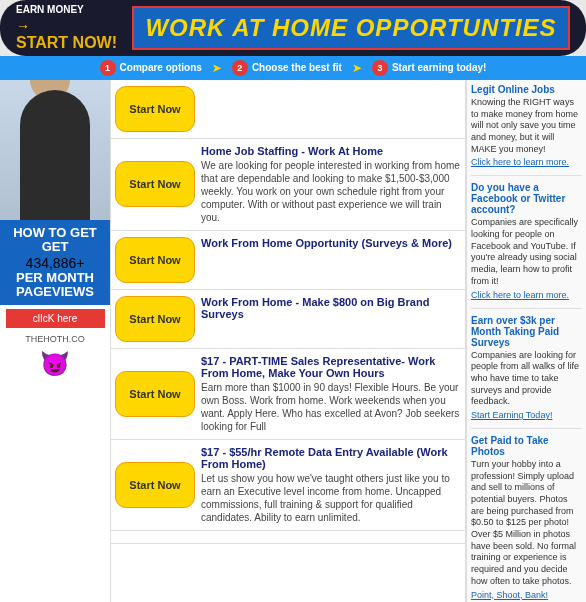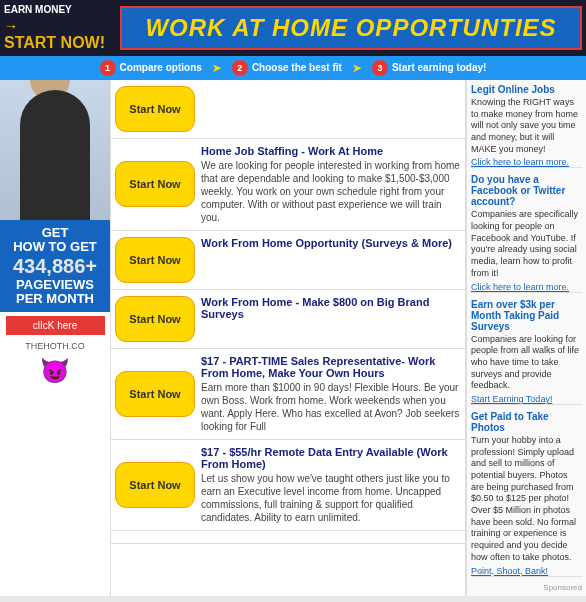--- a/index.html
+++ b/index.html
@@ -16,22 +16,23 @@
       display: flex;
       flex-direction: column;
       width: 586px;
     }
 
     
     .header {
       display: flex;
       align-items: center;
       background: #1a1a2e;
-      padding: 4px 4px;
+      padding: 4px 16px;
       gap: 15px;
+      border-radius: 26px;
     }
     .earn-money-logo {
       display: flex;
       flex-direction: column;
       color: #fff;
       font-weight: bold;
       font-size: 10px;
       line-height: 1.2;
     }
     .earn-money-logo .arrow {
@@ -139,23 +140,23 @@
       width: 100%;
       text-align: center;
     }
     .ad-box-blue .big-text {
       font-size: 13px;
       font-weight: 900;
       color: #fff;
       line-height: 1.1;
     }
     .ad-box-blue .pageviews {
-      font-size: 20px;
-      font-weight: 700;
-      color: #e5e5e5;
+      font-size: 14px;
+      font-weight: 400;
+      color: #000000;
     }
     .click-here-btn {
       background: #e53935;
       color: #fff;
       font-weight: normal;
       font-size: 10px;
       padding: 4px 6px;
       cursor: pointer;
       text-align: center;
       width: 90%;
@@ -229,21 +230,21 @@
       min-width: 120px;
       background: #f9f9f9;
       padding: 4px;
       border-left: 1px solid #ddd;
       font-size: 9px;
       color: #333;
       overflow: hidden;
     }
     .rs-section {
       margin-bottom: 6px;
-      padding-bottom: 0;
+      padding-bottom: 8px;
       border-bottom: 1px solid #e0e0e0;
     }
     .rs-title {
       font-weight: bold;
       font-size: 10px;
       color: #1565c0;
       margin-bottom: 2px;
     }
     .rs-text {
       font-size: 9px;
@@ -302,25 +303,25 @@
     <div class="left-sidebar">
 
       <div class="woman-image">
         <div style="position:relative;width:80px;height:135px;display:flex;flex-direction:column;align-items:center;justify-content:flex-end;">
           <div class="woman-head"></div>
           <div class="woman-silhouette"></div>
         </div>
       </div>
 
       <div class="ad-box-blue">
+        <div class="big-text">HOW TO GET</div>
         <div class="big-text">GET</div>
-        <div class="big-text">HOW TO GET</div>
         <div class="pageviews">434,886+</div>
+        <div class="big-text">PER MONTH</div>
         <div class="big-text">PAGEVIEWS</div>
-        <div class="big-text">PER MONTH</div>
       </div>
       <button class="click-here-btn">clIcK here</button>
       <div class="thehoth-label">THEHOTH.CO</div>
       <div class="devil-icon">😈</div>
     </div>
 
     <div class="listings-area">
     <div class="listing-item">
           <button class="start-now-btn">Start Now</button>
         </div>

